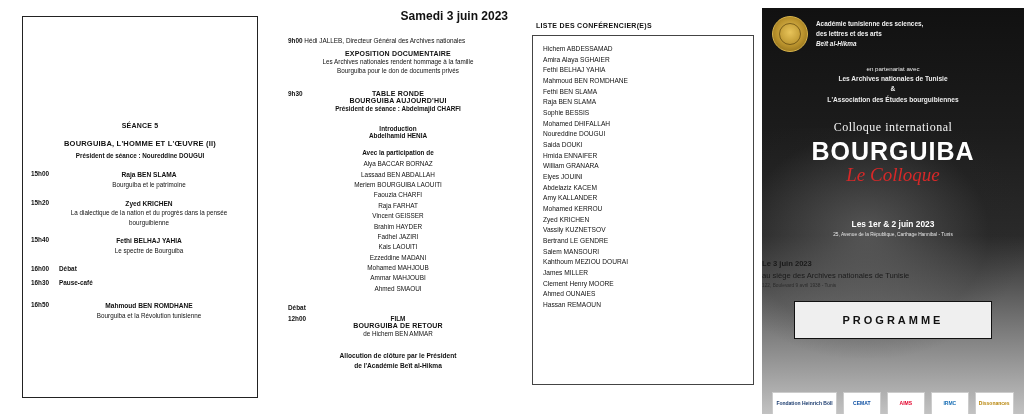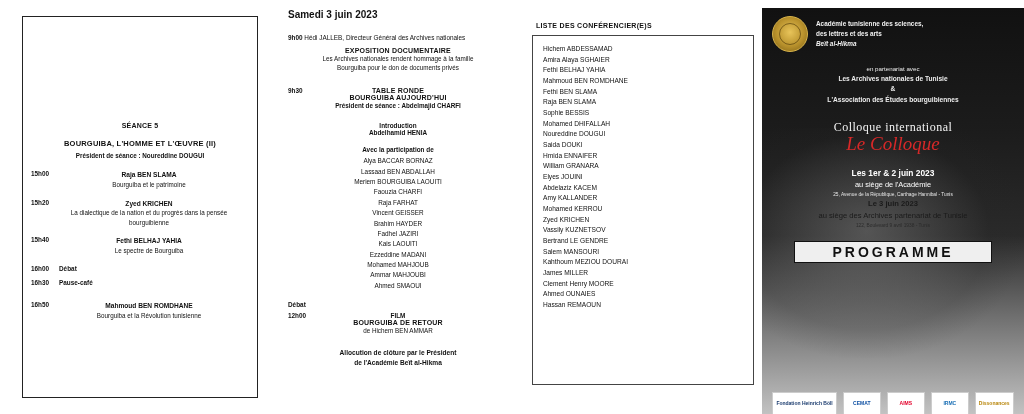--- a/index.html
+++ b/index.html
@@ -95,23 +95,23 @@
     left: 282px;
     top: 0px;
     width: 232px;
     height: 414px;
     box-sizing: border-box;
     padding: 6px 6px;
     font-size: 6.4px;
     color: #111;
   }
   .p2-date {
-    text-align: left;
-    font-weight: bold;
-    font-size: 10px;
+    text-align: right;
+    font-weight: bold;
+    font-size: 12px;
     margin-top: 3px;
   }
   .p2-line {
     margin-top: 14px;
     font-size: 6.4px;
   }
   .p2-line .t { font-weight: bold; }
   .c { text-align: center; }
   .b { font-weight: bold; }
   .p2-block { margin-top: 6px; }
@@ -263,50 +263,50 @@
     font-size: 19px;
     color: #d62828;
     font-family: "Liberation Serif", serif;
     font-style: italic;
     margin-top: -2px;
   }
   .dates {
     position: relative;
     z-index: 3;
     text-align: center;
-    margin-top: 12px;
+    margin-top: 32px;
     color: #fff;
     font-size: 8px;
     line-height: 1.5;
   }
   .dates .d1 { font-weight: bold; font-size: 8.4px; }
   .dates .d2 { font-size: 7.4px; }
   .dates .addr { font-size: 4.8px; color: #e6e6e6; margin-top: 1px; }
   .dates2 {
     position: relative;
     z-index: 3;
-    text-align: center;
-    margin-top: 0;
+    text-align: left;
+    margin-top: 20px;
     color: #1a1a1a;
     font-size: 7.6px;
     line-height: 1.5;
   }
   .dates2 .addr { font-size: 4.8px; color: #2b2b2b; margin-top: 1px; }
   .programme {
     position: relative;
     z-index: 3;
     margin: 12px auto 0 auto;
     width: 196px;
     border: 1px solid #111;
     background: #efefef;
     text-align: center;
-    font-size: 14px;
+    font-size: 11px;
     font-weight: bold;
     letter-spacing: 3px;
-    padding: 2px 0;
+    padding: 12px 0;
     color: #111;
   }
   .logos {
     position: absolute;
     left: 0; bottom: 6px;
     width: 262px;
     display: flex;
     justify-content: center;
     align-items: flex-end;
     gap: 6px;
@@ -490,31 +490,31 @@
     </div>
 
     <div class="partner">
       <div>en partenariat avec</div>
       <div class="strong">Les Archives nationales de Tunisie</div>
       <div class="strong">&amp;</div>
       <div class="strong">L'Association des Études bourguibiennes</div>
     </div>
 
     <div class="colloque">Colloque international</div>
+    <div class="bourguiba">BOURGUIBA</div>
     <div class="fondateur">Le Colloque</div>
 
     <div class="dates">
       <div class="d1">Les 1er &amp; 2 juin 2023</div>
-      <div class="d2">au siège de l'Académie</div>
       <div class="addr">25, Avenue de la République, Carthage Hannibal - Tunis</div>
     </div>
 
     <div class="dates2">
       <div class="b">Le 3 juin 2023</div>
-      <div>au siège des Archives partenariat de Tunisie</div>
+      <div>au siège des Archives nationales de Tunisie</div>
       <div class="addr">122, Boulevard 9 avril 1938 - Tunis</div>
     </div>
 
     <div class="programme">PROGRAMME</div>
 
     <div class="logos">
       <div class="logo l1">Fondation Heinrich Böll</div>
       <div class="logo l2">CEMAT</div>
       <div class="logo l3">AIMS</div>
       <div class="logo l4">IRMC</div>

